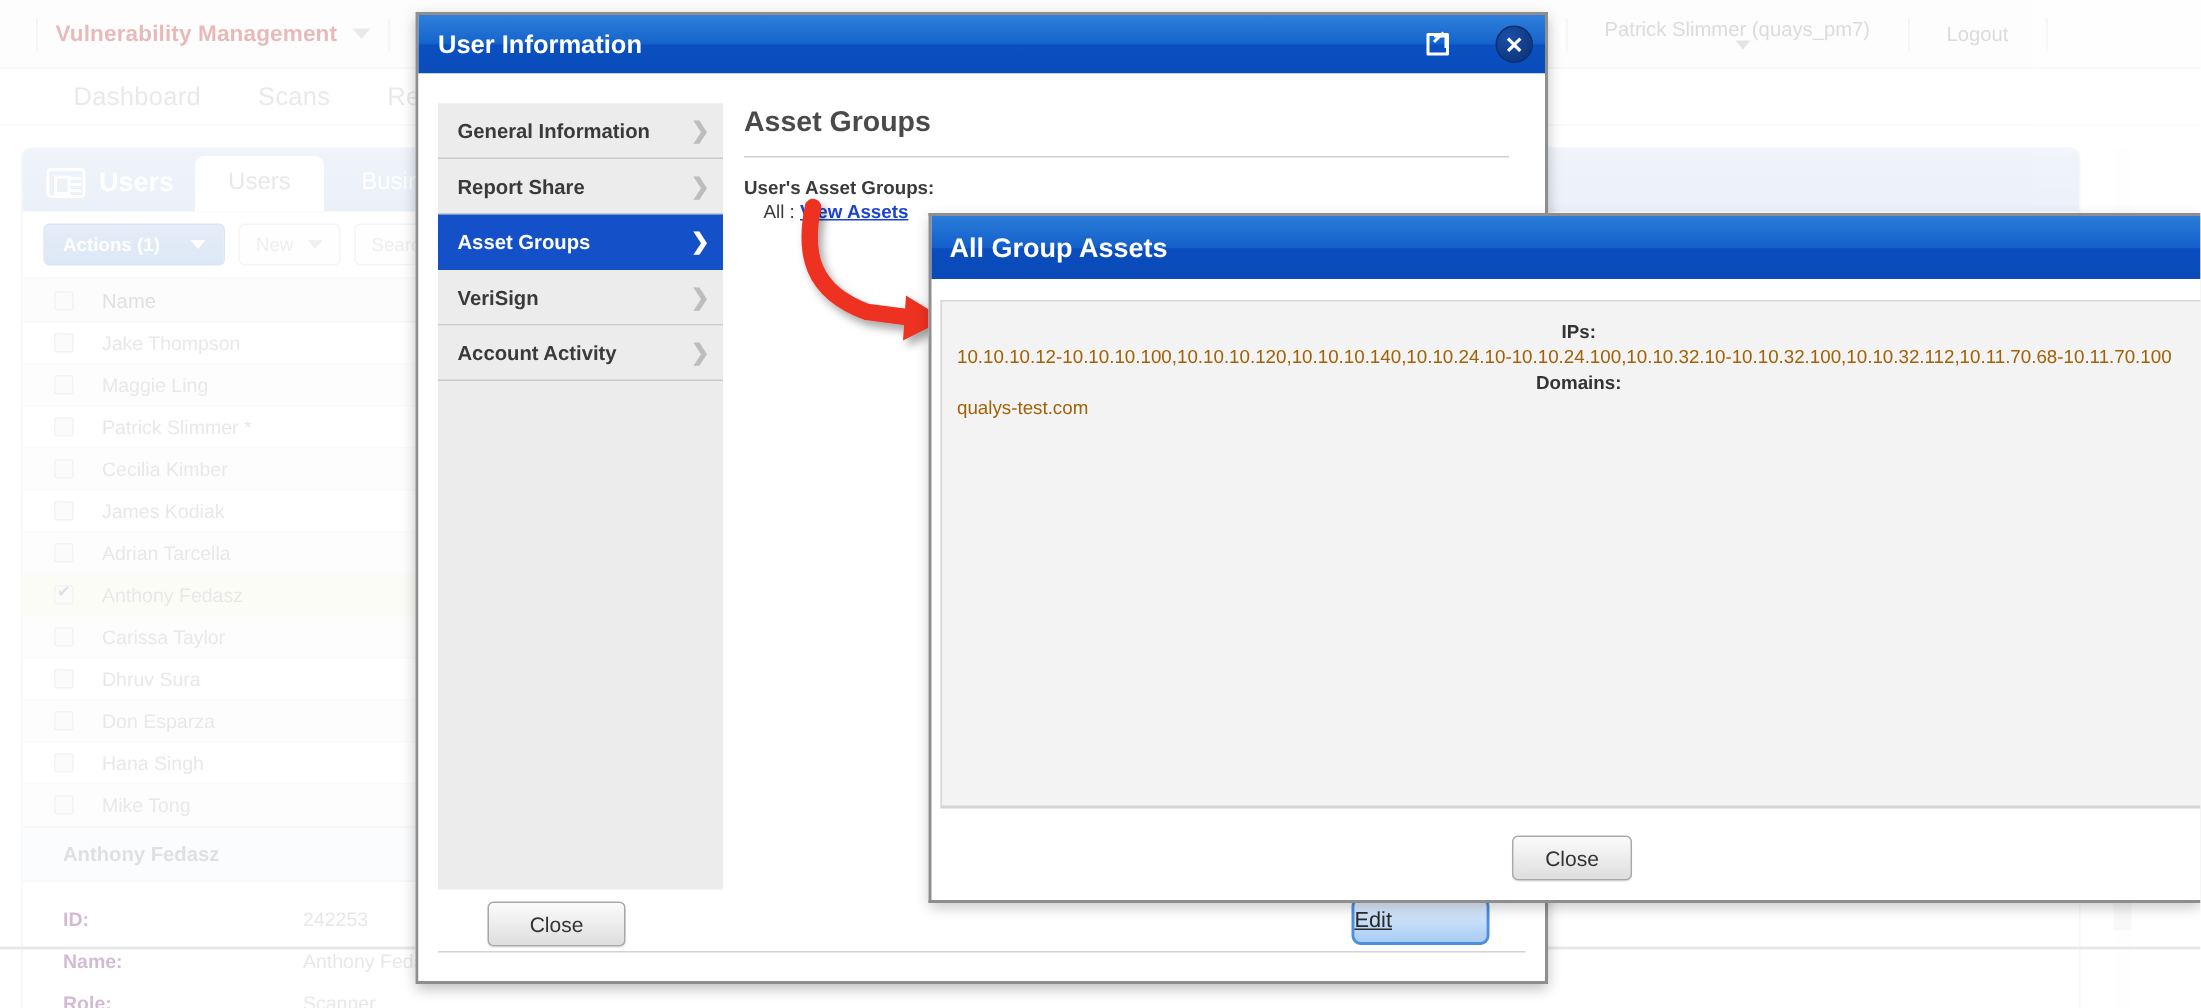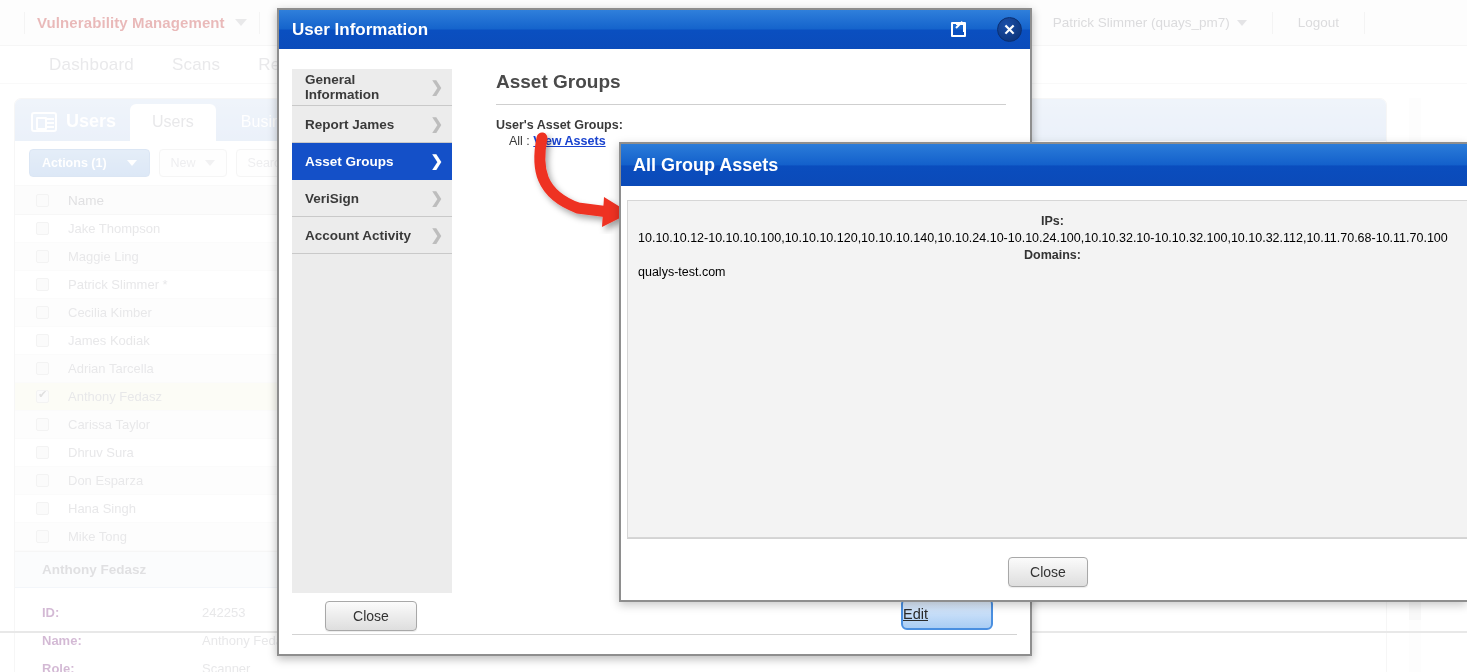--- a/index.html
+++ b/index.html
@@ -33,21 +33,21 @@
   }
   .caret {
     display:inline-block; width:0; height:0; margin-left:10px;
     border-left:6px solid transparent; border-right:6px solid transparent;
     border-top:7px solid #b9b9bd;
   }
   .topbar-right {
     margin-left:auto; display:flex; align-items:center; padding-right: 90px;
     font-size: 13.5px; color:#8a8a90;
   }
-  .topbar-right .item { padding: 0 13px; display:flex; align-items:center; white-space:nowrap; }
+  .topbar-right .item { padding: 0 13px; display:flex; align-items:center; white-space:nowrap;flex-direction:column; }
   .topbar-right .caret { border-top-color:#a9a9b0; border-left-width:5px; border-right-width:5px; border-top-width:6px; margin-left:7px;}
   .gallery-icon {
     width: 28px; height: 24px; position:relative; opacity:.55;
   }
   .gallery-icon i {
     position:absolute; border:2px solid #c3c3c8; border-radius:2px; background:#fff;
   }
   .gallery-icon i.b1 { left:6px; top:0px; width:19px; height:16px; transform: skewY(-4deg); }
   .gallery-icon i.b2 { left:0px; top:3px; width:19px; height:17px; }
   .gallery-icon .star { position:absolute; left:6px; top:8px; color:#c3c3c8; font-size:9px; }
@@ -200,21 +200,21 @@
     width:25px; height:25px; border-radius:50%;
     background: radial-gradient(circle at 35% 30%, #1b4fa8, #0a2f72);
     color:#fff; font-size:15px; font-weight:bold;
     display:flex; align-items:center; justify-content:center;
     border:1px solid #0a2f72;
   }
 
   .dlg-body { position:absolute; left:0; top:39px; right:0; bottom:0; background:#fff; }
 
   .sidenav {
-    position:absolute; left:13px; top:19px; width:160px; bottom:61px;
+    position:absolute; left:13px; top:19px; width:190px; bottom:61px;
     background:#ececec; border-top:1px solid #fff;
   }
   .sidenav-item {
     height:37px; display:flex; align-items:center; justify-content:space-between;
     padding: 0 9px 0 13px; font-size:13.5px; font-weight:bold; color:#3a3a3a;
     border-bottom:1px solid #c9c9c9;
     background: #ececec;
   }
   .sidenav-item .chev { color:#bdbdbd; font-size:15px; font-weight:bold; }
   .sidenav-item.active { background:#1450c8; color:#fff; border-bottom-color:#1450c8; }
@@ -262,21 +262,21 @@
     background: linear-gradient(180deg,#2b7cd9 0%, #1360cb 50%, #0a4dbe 52%, #0b4ab8 100%);
     display:flex; align-items:center; padding-left:12px;
     color:#fff; font-size:18px; font-weight:bold;
   }
   .assets-body {
     position:absolute; left:6px; right:0px; top:56px; bottom:62px;
     background:#f3f3f3; border:1px solid #d6d6d6; border-right:none;
     padding: 12px 0 0 10px;
   }
   .assets-lbl { font-size:12.5px; font-weight:bold; color:#333; line-height:17px;text-align:center;}
-  .assets-val { font-size:12.5px; color:#000000; line-height:17px; white-space:nowrap;}
+  .assets-val { font-size:12.5px; color:#a16207; line-height:17px; white-space:nowrap;}
   .assets-footer {
     position:absolute; left:6px; right:0; bottom:0; height:62px;
   }
   .assets-rule { position:absolute; left:0; right:0; top:0; height:1px; background:#d3d3d3; }
   .btn-close-assets {
     position:absolute; top:19px; left:381px;
     background: linear-gradient(#fbfbfb, #dedede);
     border:1px solid #a8a8a8; border-radius:4px;
     font-size:14px; color:#333; padding:6px 0; width:80px; text-align:center;
     box-shadow: 0 1px 1px rgba(0,0,0,.08);
@@ -452,21 +452,21 @@
     </div>
 
     <div class="dlg-body">
 
       <div class="sidenav" id="ui-sidenav">
           <div class="sidenav-item">
             <span>General Information</span>
             <span class="chev">❯</span>
           </div>
           <div class="sidenav-item">
-            <span>Report James</span>
+            <span>Report Share</span>
             <span class="chev">❯</span>
           </div>
           <div class="sidenav-item active">
             <span>Asset Groups</span>
             <span class="chev">❯</span>
           </div>
           <div class="sidenav-item">
             <span>VeriSign</span>
             <span class="chev">❯</span>
           </div>

